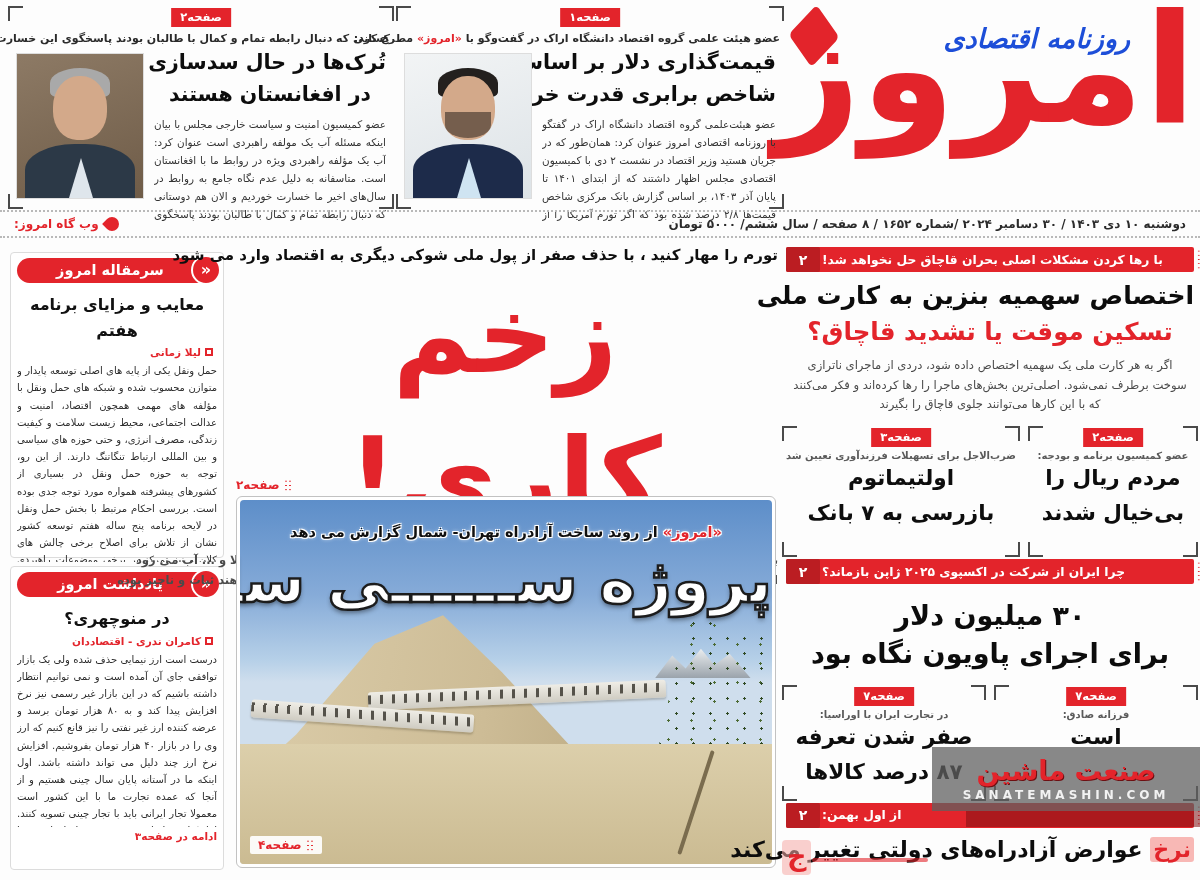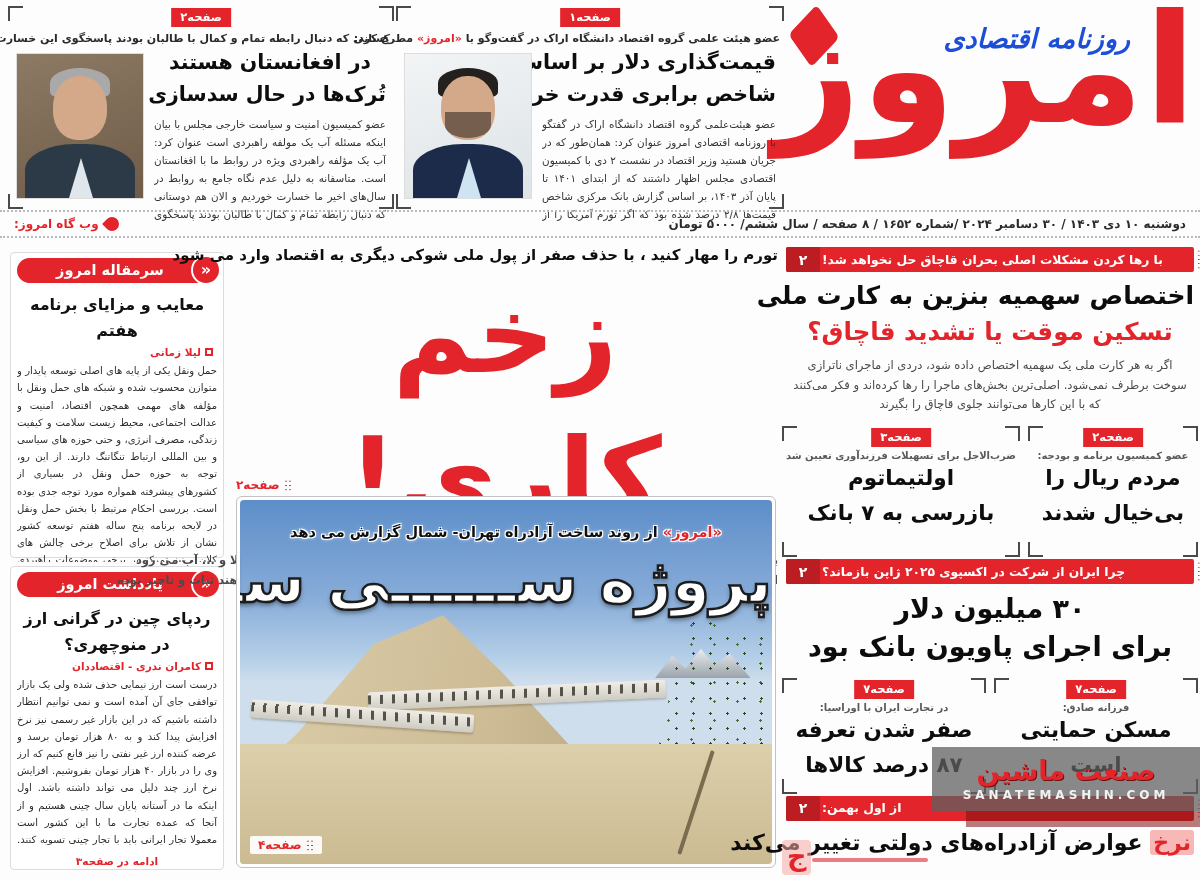--- a/index.html
+++ b/index.html
@@ -74,21 +74,21 @@
             color:#fff; font-weight:bold; font-size:14.5px; text-align:center; line-height:25px; }
   .sb-badge { position:absolute; right:-4px; top:-3px; width:30px; height:30px; background:#e3242b;
               border:2px solid #fff; border-radius:50%; color:#fff; font-weight:bold;
               font-size:16px; text-align:center; line-height:26px; }
   .sb-headline { text-align:center; font-size:16px; font-weight:bold; line-height:1.6; margin-top:6px; }
   .sb-byline { color:#e3242b; font-size:10.5px; font-weight:bold; margin:3px 4px 0; display:flex; align-items:center; gap:4px; }
   .byline-icon { width:8px; height:8px; border:2px solid #e3242b; flex:none; }
   .sb-body { font-size:10px; line-height:1.72; text-align:justify; color:#2d2d2d; margin-top:4px; overflow:hidden; }
   .sb-edit .sb-body { height:200px; }
   .sb-note .sb-body { height:176px; }
-  .sb-continue { color:#e3242b; font-weight:bold; font-size:10.5px; text-align:center; margin-top:3px; }
+  .sb-continue { color:#e3242b; font-weight:bold; font-size:10.5px; text-align:right; margin-top:3px; }
 
   
   .lead { position:absolute; top:246px; left:232px; width:546px; height:248px; text-align:center; }
   .lead-kicker { font-size:15px; font-weight:bold; color:#0e0e0e; white-space:nowrap; }
   .lead-headline { font-size:108px; font-weight:bold; color:#e3242b; line-height:1.32; letter-spacing:-3px; }
   .lead-deck { font-size:11.5px; font-weight:bold; color:#4b4b4b; line-height:1.72; margin-top:2px; }
   .lead-deck div { white-space:nowrap; }
   .lead-ptab { position:absolute; left:4px; bottom:2px; color:#e3242b; font-weight:bold;
                font-size:12px; display:flex; align-items:center; gap:4px; }
   .dotgrid { display:inline-block; width:8px; height:13px;
@@ -149,21 +149,21 @@
                color:#0c0c0c; white-space:nowrap; letter-spacing:-.5px; }
   .rc-hred { margin-top:7px; text-align:center; font-size:24.5px; font-weight:bold;
              color:#e3242b; white-space:nowrap; letter-spacing:-.5px; }
   .rc-deck { margin:10px 4px 0; text-align:center; font-size:11.6px; color:#4a4a4a; line-height:1.7; }
   .pair { display:flex; gap:16px; margin-top:13px; }
   .pbox { position:relative; flex:1; padding-top:22px; text-align:center; }
   .pbox .pk { font-size:10px; font-weight:bold; color:#5a5a5a; white-space:nowrap; }
   .pbox .phl { font-size:21.5px; font-weight:bold; line-height:1.62; color:#0d0d0d; white-space:nowrap; }
   .pair.r1 { height:127px; }
   .pair.r2 { height:112px; }
-  .rc-h2 { margin-top:6px; text-align:center; font-size:27px; font-weight:bold;
+  .rc-h2 { margin-top:13px; text-align:center; font-size:27px; font-weight:bold;
            line-height:1.42; color:#0c0c0c; }
   .rc-h2 div { white-space:nowrap; }
   .rc-h3 { margin-top:9px; text-align:center; font-size:22px; font-weight:bold;
            color:#0c0c0c; white-space:nowrap; letter-spacing:-.5px; }
   .toll-first { color:#e3242b; background:rgba(246,166,162,.8); border-radius:3px; padding:0 3px; }
 
   
   .wm-box { position:absolute; top:747px; left:932px; right:0; height:64px; z-index:30;
             background:rgba(96,96,96,.75); display:flex; flex-direction:column;
             align-items:center; justify-content:center; gap:2px; }
@@ -191,22 +191,22 @@
   <div class="topbox b1">
     <span class="cm tl"></span>
     <span class="cm tr"></span>
     <span class="cm bl"></span>
     <span class="cm br"></span>
     <div class="ptab">صفحه۲</div>
     <div class="tb-kicker">کسانی که دنبال رابطه تمام و کمال با طالبان بودند پاسخگوی این خسارت‌ها نیستند</div>
     <div class="tb-row">
       <div class="tb-text">
         <div class="tb-h">
+          <div>تُرک‌ها در حال سدسازی</div>
           <div>در افغانستان هستند</div>
-          <div>تُرک‌ها در حال سدسازی</div>
         </div>
         <div class="tb-body">عضو کمیسیون امنیت و سیاست خارجی مجلس با بیان اینکه مسئله آب یک مولفه راهبردی است عنوان کرد: آب یک مؤلفه راهبردی ویژه در روابط ما با افغانستان است. متاسفانه به دلیل عدم نگاه جامع به روابط در سال‌های اخیر ما خسارت خوردیم و الان هم دوستانی که دنبال رابطه تمام و کمال با طالبان بودند پاسخگوی این خسارت‌ها نیستند و امروز می‌بینیم که نمادهایش بیرون می‌آید و طرف‌های مقابل در این قضیه کوتاهی ندارند؛ یعنی مثل ترکیه، آذربایجان و قطر.</div>
       </div>
       <div class="portrait ph1">
         <div class="hair"></div>
         <div class="head"></div>
         <div class="suit"></div>
         <div class="shirt"></div>
       </div>
     </div>
@@ -260,21 +260,20 @@
     <div class="sb-body">حمل ونقل یکی از پایه های اصلی توسعه پایدار و متوازن محسوب شده و شبکه های حمل ونقل با مؤلفه های مهمی همچون اقتصاد، امنیت و عدالت اجتماعی، محیط زیست سلامت و کیفیت زندگی، مصرف انرژی، و حتی حوزه های سیاسی و بین المللی ارتباط تنگاتنگ دارند. از این رو، توجه به حوزه حمل ونقل در بسیاری از کشورهای پیشرفته همواره مورد توجه جدی بوده است. بررسی احکام مرتبط با بخش حمل ونقل در لایحه برنامه پنج ساله هفتم توسعه کشور نشان از تلاش برای اصلاح برخی چالش های کلان و نیز تمرکز بر برخی موضوعات راهبردی بوده است. یکی از نکات مثبت برنامه هفتم که بخش حمل ونقل را نیز متأثر خواهد کرد، احکام فصل سوم درخصوص اصلاح ساختار بودجه و بخش مرتبط با ساماندهی طرح های...</div>
     <div class="sb-continue">ادامه در صفحه۳</div>
   </div>
 
   <div class="sidebox sb-note">
     <div class="sb-header">
       <span class="sb-badge">«</span>
       <div class="sb-bar">یادداشت امروز</div>
     </div>
     <div class="sb-headline">
-      <div>ردپای چین در گرانی ارز</div>
       <div>در منوچهری؟</div>
     </div>
     <div class="sb-byline">
       <span class="byline-icon"></span>
       <span>کامران ندری - اقتصاددان</span>
     </div>
     <div class="sb-body">درست است ارز نیمایی حذف شده ولی یک بازار توافقی جای آن آمده است و نمی توانیم انتظار داشته باشیم که در این بازار غیر رسمی نیز نرخ افزایش پیدا کند و به ۸۰ هزار تومان برسد و عرضه کننده ارز غیر نفتی را نیز قانع کنیم که ارز وی را در بازار ۴۰ هزار تومان بفروشیم. افزایش نرخ ارز چند دلیل می تواند داشته باشد. اول اینکه ما در آستانه پایان سال چینی هستیم و از آنجا که عمده تجارت ما با این کشور است معمولا تجار ایرانی باید با تجار چینی تسویه کنند. لذا یکباره تقاضا در دی و بهمن ماه افزایش پیدا میکند معمولا افزایش قیمت ها در بهمن ماه است ولی ممکن است تجار به لحاظ این افزایش قیمت ارز یک مقدار نگران شده باشند و...</div>
     <div class="sb-continue">ادامه در صفحه۳</div>
   </div>
 
@@ -354,33 +353,32 @@
       </div>
     </div>
 
     <div class="rbar">
       <span class="rbar-num">۲</span>
       <span class="rbar-text">چرا ایران از شرکت در اکسپوی ۲۰۲۵ ژاپن بازماند؟</span>
       <span class="rbar-dots"></span>
     </div>
     <div class="rc-h2">
       <div>۳۰ میلیون دلار</div>
-      <div>برای اجرای پاویون بانک بود</div>
+      <div>برای اجرای پاویون نگاه بود</div>
     </div>
 
     <div class="pair r2">
       <div class="pbox">
         <span class="cm tl"></span>
         <span class="cm tr"></span>
         <span class="cm bl"></span>
         <span class="cm br"></span>
         <div class="ptab">صفحه۷</div>
         <div class="pk">فرزانه صادق:</div>
         <div class="phl">
-          <div>مسکن حمایتی</div>
           <div class="left-align">است</div>
         </div>
       </div>
       <div class="pbox">
         <span class="cm tl"></span>
         <span class="cm tr"></span>
         <span class="cm bl"></span>
         <span class="cm br"></span>
         <div class="ptab">صفحه۷</div>
         <div class="pk">در تجارت ایران با اوراسیا:</div>

